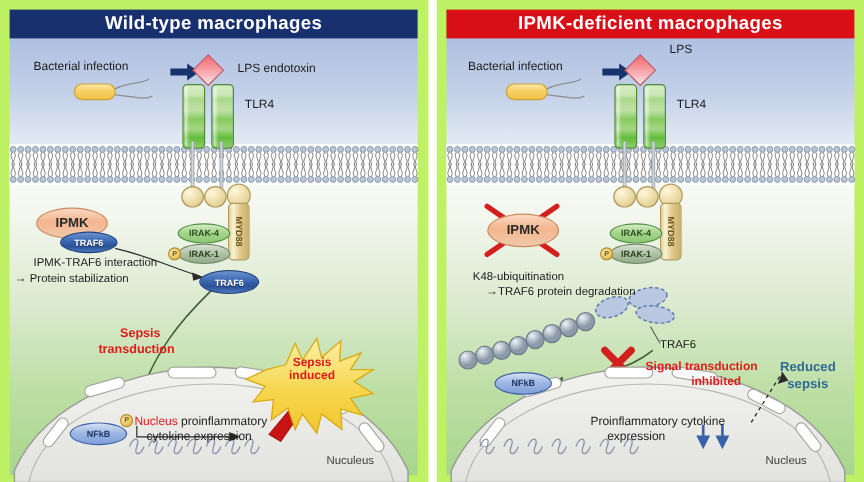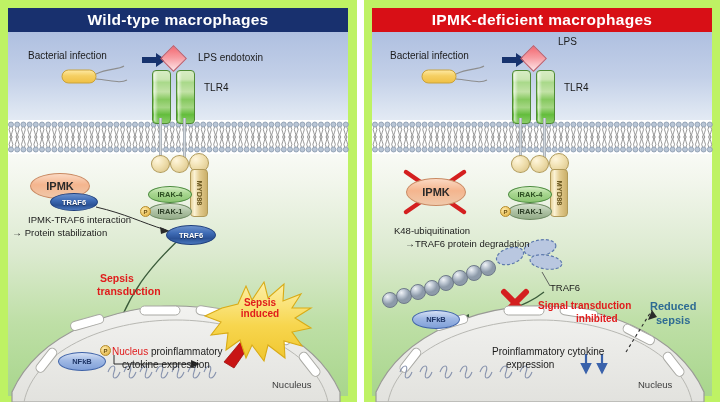--- a/index.html
+++ b/index.html
@@ -506,21 +506,21 @@
 
     <div class="ipmk" style="left:30px;top:173px;width:58px;height:24px;">IPMK</div>
     <div class="oval ov-traf" style="left:50px;top:193px;width:46px;height:16px;">TRAF6</div>
 
     <div class="lbl" style="left:12px;top:214px;padding-left:16px;">IPMK-TRAF6  interaction</div>
     <div class="lbl" style="left:12px;top:227px;">
       <span style="font-size:10px;">→&nbsp;</span><span>Protein stabilization</span>
     </div>
 
     <div class="lbl b red" style="left:100px;top:272px;font-size:10.5px;text-align:center;">Sepsis</div>
-    <div class="lbl b red" style="left:82px;top:285px;font-size:10.5px;margin-left:15px;">transduction</div>
+    <div class="lbl b red" style="left:82px;top:285px;font-size:10.5px;">transduction</div>
 
     <div class="burst" style="left:222px;top:286px;width:76px;height:44px;flex-direction:column;">
       <span>Sepsis</span>
       <span>induced</span>
     </div>
 
     <div class="oval ov-nfkb" style="left:58px;top:352px;width:46px;height:17px;">NFkB</div>
     <div class="pho" style="left:100px;top:345px;">P</div>
 
     <div class="lbl" style="left:112px;top:346px;font-size:10px;">

